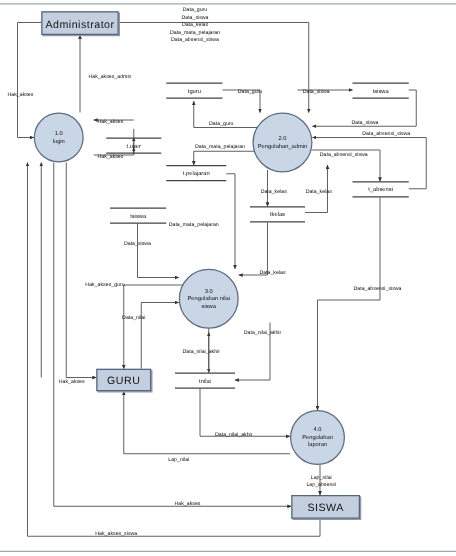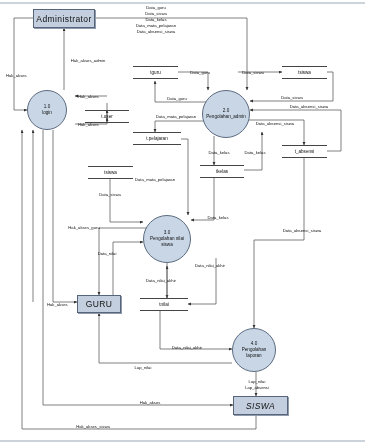--- a/index.html
+++ b/index.html
@@ -95,21 +95,21 @@
     <path class="edgeline" d="M33,302 L33,130" marker-end="url(#ah)"></path>
     <path class="edgeline" d="M53,130 L53,302 L77,302" marker-end="url(#ah)"></path>
   </svg>
 
   <div class="node entity" style="left:33px;top:9px;width:62px;height:19px;">
     <span class="lbl">Administrator</span>
   </div>
   <div class="node entity" style="left:77px;top:295px;width:44px;height:18px;">
     <span class="lbl">GURU</span>
   </div>
-  <div class="node entity" style="left:233px;top:396px;width:55px;height:19px;font-style:italic;">
+  <div class="node entity" style="left:233px;top:396px;width:55px;height:19px;">
     <span class="lbl">SISWA</span>
   </div>
 
   <div class="node process" style="left:27px;top:90px;width:40px;height:40px;">
     <span class="lbl">
       <span>1.0</span><br>
       <span>login</span>
     </span>
   </div>
   <div class="node process" style="left:202px;top:90px;width:48px;height:48px;">

